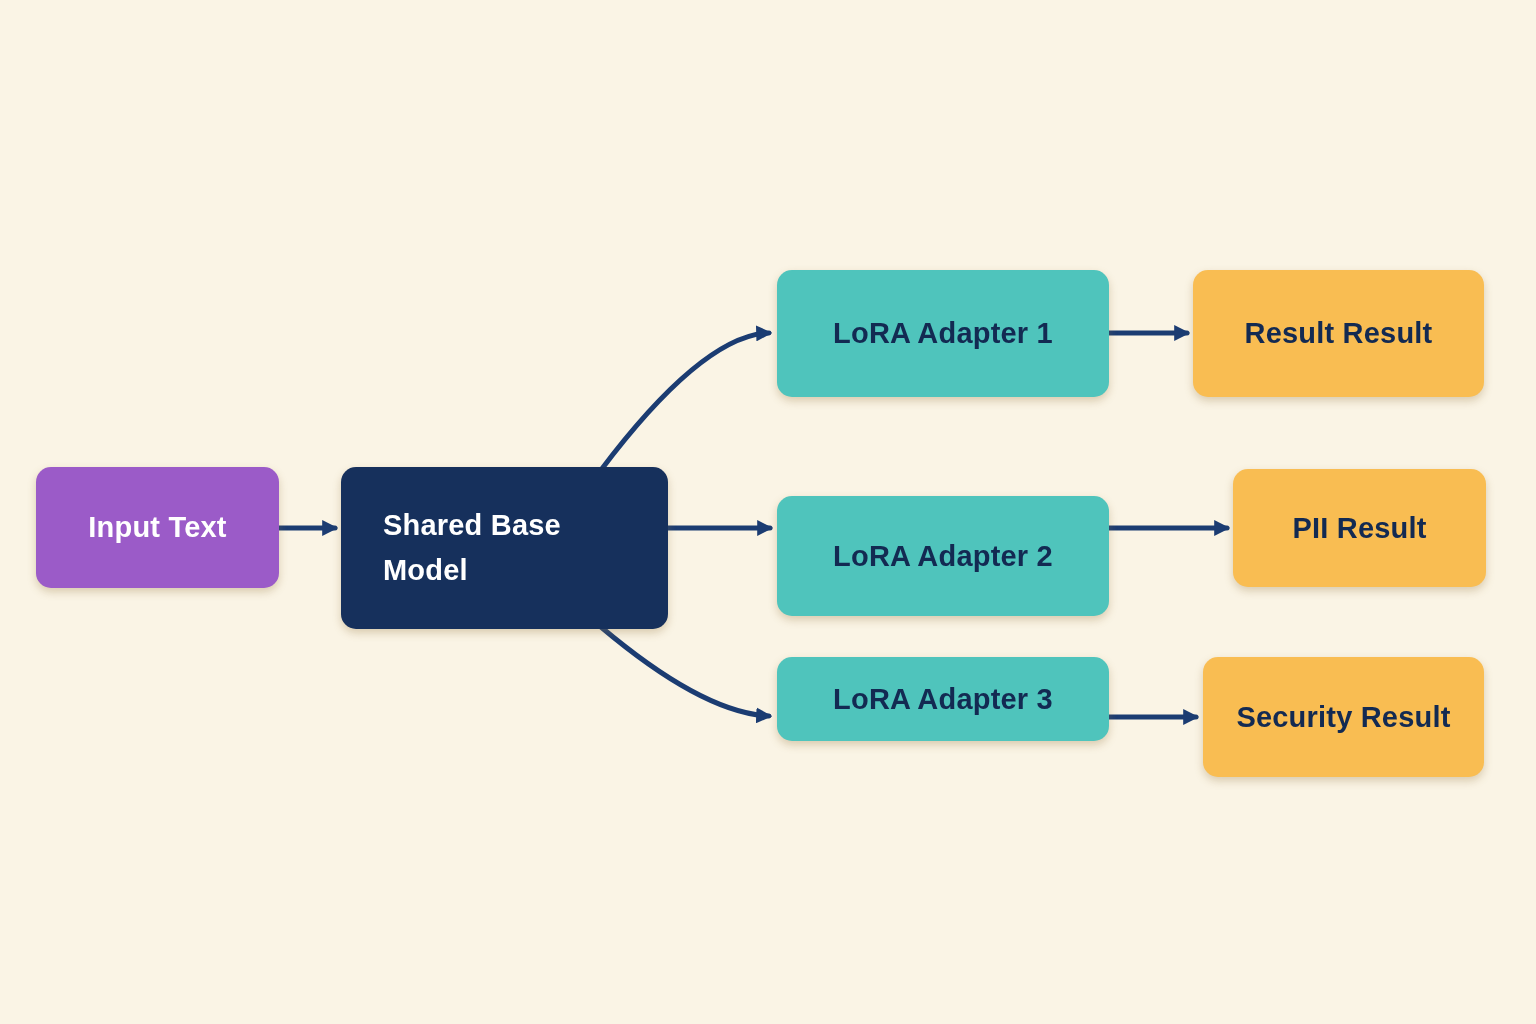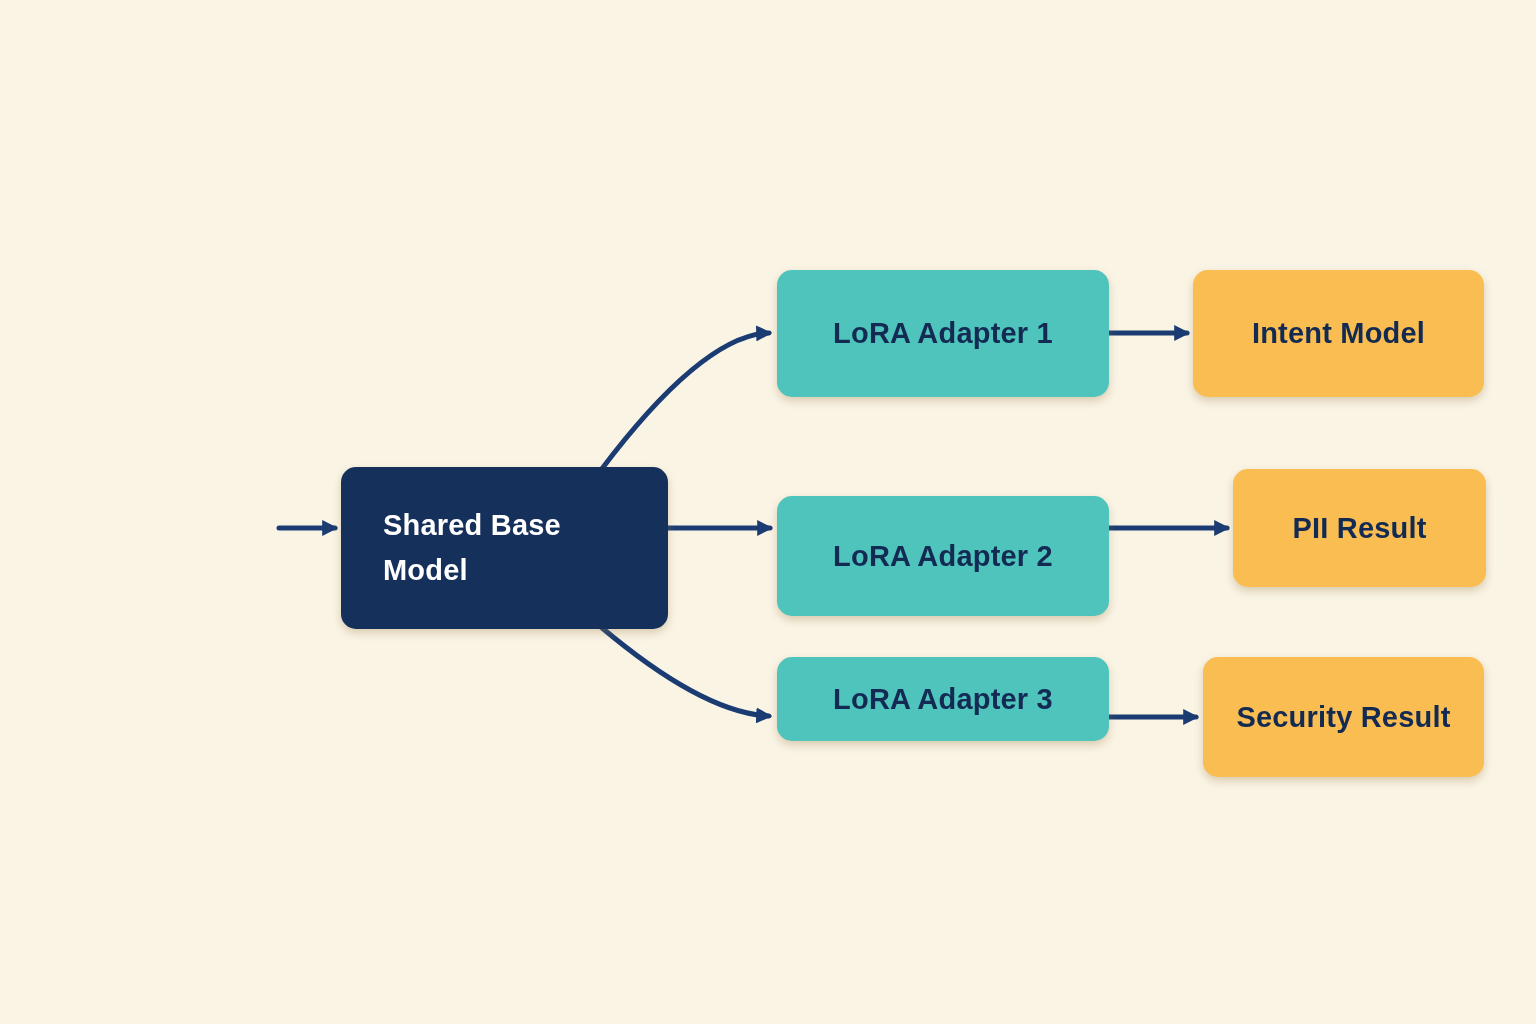--- a/index.html
+++ b/index.html
@@ -73,39 +73,42 @@
     </defs>
     <path class="edge" d="M279,528 H335" marker-end="url(#ah)"></path>
     <path class="edge" d="M601,470 Q703,335 769,333" marker-end="url(#ah)"></path>
     <path class="edge" d="M668,528 H770" marker-end="url(#ah)"></path>
     <path class="edge" d="M601,627 Q703,713 769,716" marker-end="url(#ah)"></path>
     <path class="edge" d="M1109,333 H1187" marker-end="url(#ah)"></path>
     <path class="edge" d="M1109,528 H1227" marker-end="url(#ah)"></path>
     <path class="edge" d="M1109,717 H1196" marker-end="url(#ah)"></path>
   </svg>
 
+  <div class="node n-input">
+    <span>Input Text</span>
+  </div>
 
   <div class="node n-base">
     <span>Shared Base Model</span>
   </div>
 
   <div class="node n-adapter1">
     <span>LoRA Adapter 1</span>
   </div>
 
   <div class="node n-adapter2">
     <span>LoRA Adapter 2</span>
   </div>
 
   <div class="node n-adapter3">
     <span>LoRA Adapter 3</span>
   </div>
 
   <div class="node n-intent">
-    <span>Intent Model</span>
+    <span>Result Result</span>
   </div>
 
   <div class="node n-pii">
     <span>PII Result</span>
   </div>
 
   <div class="node n-security">
     <span>Security Result</span>
   </div>
 

